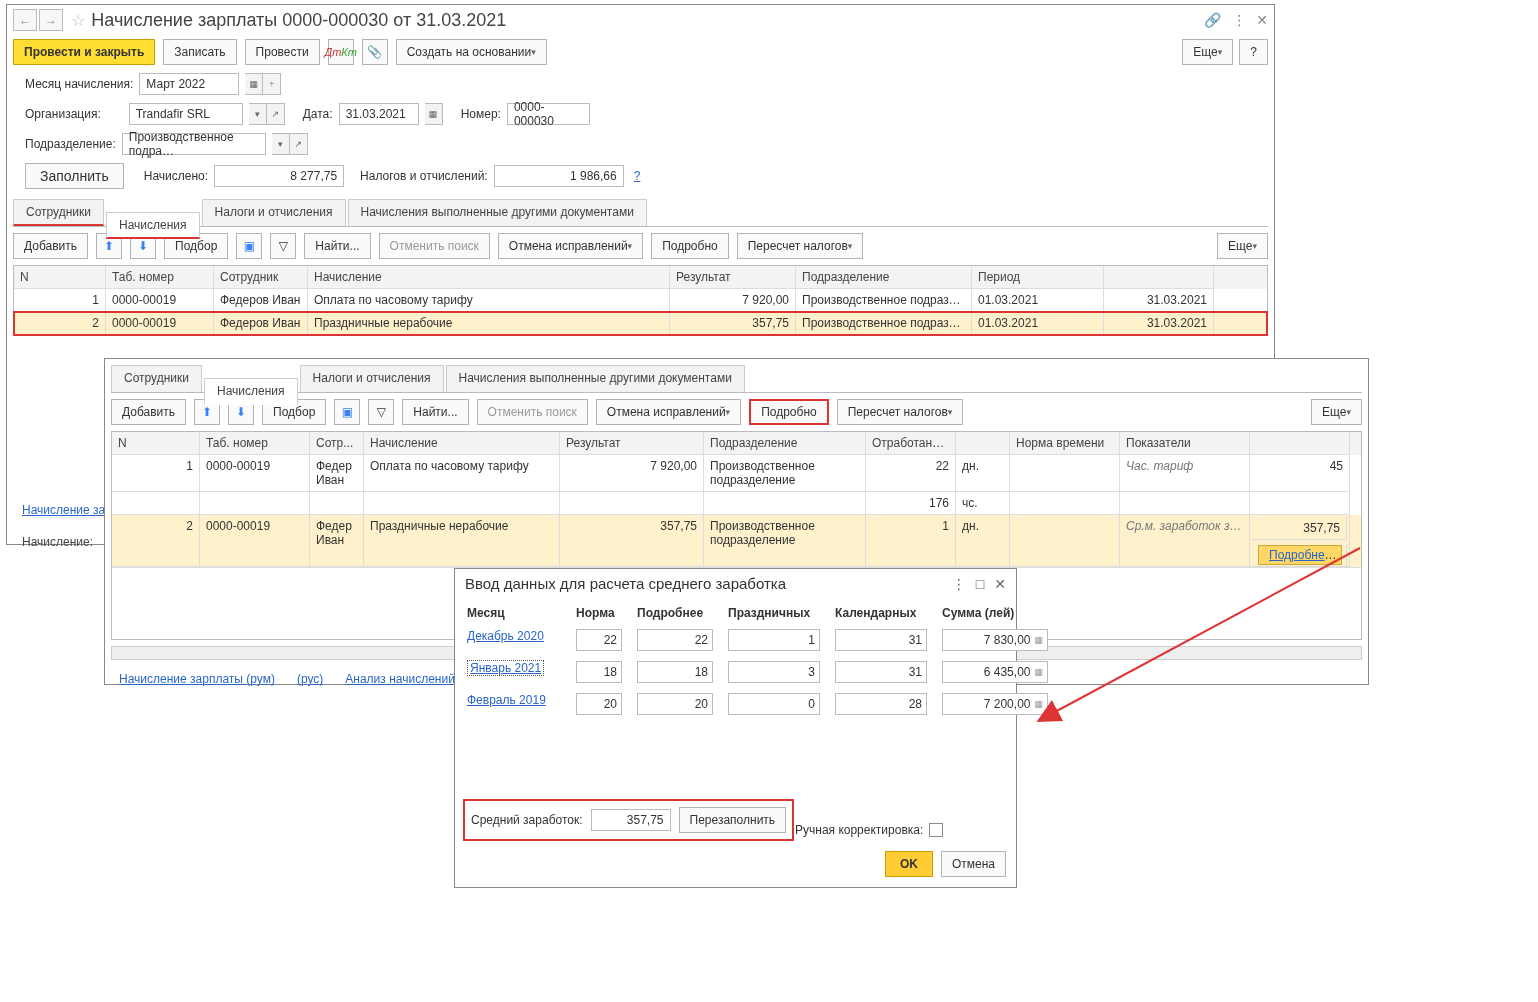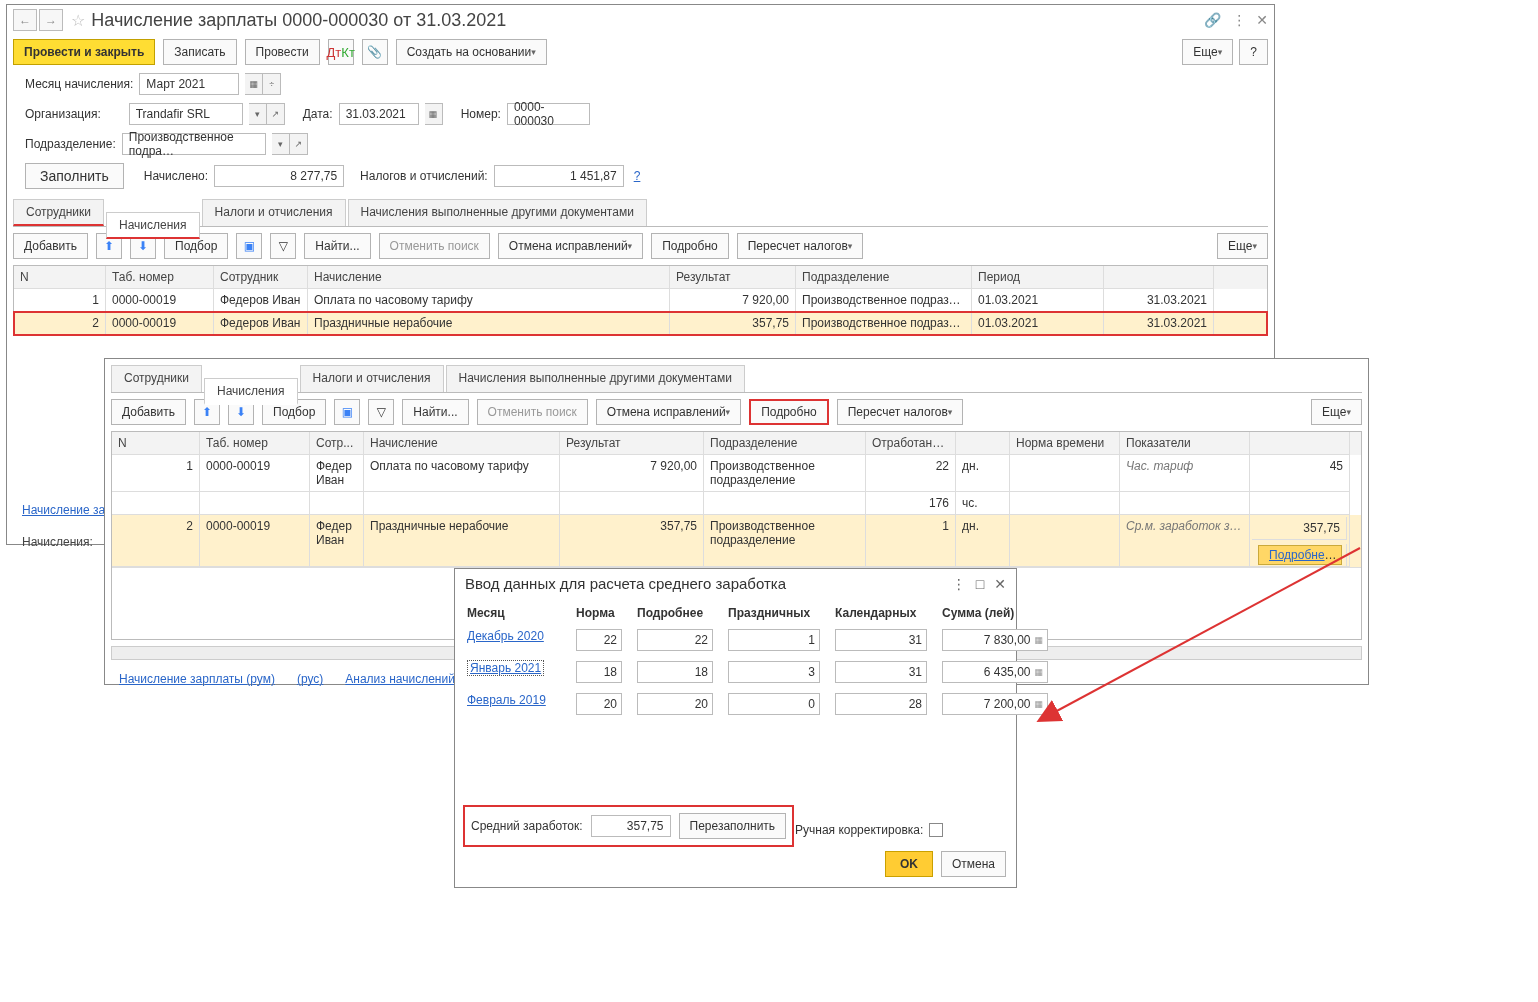--- a/index.html
+++ b/index.html
@@ -64,21 +64,21 @@
   .modal-head { display:flex; align-items:center; padding:6px 10px; font-size:15px; }
   .modal-head-right { margin-left:auto; display:flex; gap:10px; color:#666;}
   .mtable { margin:4px 10px;}
   .mth, .mtr { display:grid; grid-template-columns: 98px 50px 80px 96px 96px 110px; gap:11px;}
   .mth div { font-weight:bold; padding:4px 2px;}
   .mtr div { padding:5px 2px; }
   .mlink { color:#2a66c9; text-decoration:underline; cursor:pointer;}
   .mbox { border:1px solid #bbb; background:#fff; height:22px; display:flex; align-items:center; justify-content:flex-end; padding:0 4px;}
   .mbox .cal { color:#999; font-size:9px; margin-left:4px;}
 
-  .avg-row { position:absolute; left:8px; bottom:40px; border:2px solid #d33; padding:6px; display:flex; align-items:center; gap:8px;}
+  .avg-row { position:absolute; left:8px; bottom:46px; border:2px solid #d33; padding:6px; display:flex; align-items:center; gap:8px;}
   .manual-row{ position:absolute; left:340px; bottom:50px; display:flex; align-items:center; gap:6px;}
   .ok-row { position:absolute; right:10px; bottom:10px; display:flex; gap:8px;}
   .btn-ok { background:#ffcc33; border:1px solid #caa000; font-weight:bold; padding:4px 14px;}
 
   
   .arrow-svg { position:absolute; pointer-events:none; }
 
   
   .frag-link { position:absolute; color:#2a66c9; text-decoration:underline; left:15px;}
   .frag-lbl  { position:absolute; left:15px; color:#444;}
@@ -101,33 +101,33 @@
       <span class="ticon">⋮</span>
       <span class="ticon">✕</span>
     </div>
   </div>
 
   <div class="toolbar">
     <div class="btn btn-yellow">Провести и закрыть</div>
     <div class="btn">Записать</div>
     <div class="btn">Провести</div>
     <div class="sqbtn">
-        <span style="font-size:13px;"><span style="color:#c33">Дт</span><span style="color:#3a3">Кт</span></span>
+        <span style="font-size:11px;font-style:italic;"><span style="color:#c33">Дт</span><span style="color:#3a3">Кт</span></span>
       </div>
     <div class="sqbtn">📎</div>
     <div class="btn dd">Создать на основании</div>
     <div style="margin-left:auto; display:flex; gap:6px;">
       <div class="btn dd">Еще</div>
       <div class="btn">?</div>
     </div>
   </div>
 
   <div class="formrow">
     <span class="lbl">Месяц начисления:</span>
-    <span class="inp" style="width:100px">Март 2021</span>
+    <span class="inp" style="width:100px">Март 2022</span>
     <span class="selbtns">
         <span>▦</span>
         <span>÷</span>
       </span>
   </div>
   <div class="formrow">
     <span class="lbl">Организация:</span>
     <span class="inp" style="width:114px; margin-left:22px">Trandafir SRL</span>
     <span class="selbtns">
         <span>▾</span>
@@ -147,21 +147,21 @@
     <span class="selbtns">
         <span>▾</span>
         <span>↗</span>
       </span>
   </div>
   <div class="formrow">
     <div class="btn" style="font-size:14px; padding:6px 14px;">Заполнить</div>
     <span class="lbl" style="margin-left:14px">Начислено:</span>
     <span class="inp num" style="width:130px">8 277,75</span>
     <span class="lbl" style="margin-left:10px">Налогов и отчислений:</span>
-    <span class="inp num" style="width:130px">1 451,87</span>
+    <span class="inp num" style="width:130px">1 986,66</span>
     <span class="link-q">?</span>
   </div>
 
   <div class="tabs">
     <div class="tab tab-red">Сотрудники</div>
     <div class="tab tab-active tab-red">Начисления</div>
     <div class="tab">Налоги и отчисления</div>
     <div class="tab">Начисления выполненные другими документами</div>
   </div>
 
@@ -207,21 +207,21 @@
       <div>Федеров Иван</div>
       <div>Праздничные нерабочие</div>
       <div class="rnum">357,75</div>
       <div>Производственное подразделение</div>
       <div>01.03.2021</div>
       <div class="rnum">31.03.2021</div>
     </div>
   </div>
 
   <span class="frag-link" style="top:498px">Начисление за</span>
-  <span class="frag-lbl" style="top:530px">Начисления:</span>
+  <span class="frag-lbl" style="top:530px">Начисление:</span>
 </div>
 
 <div class="panel p2">
   <div class="tabs">
     <div class="tab">Сотрудники</div>
     <div class="tab tab-active">Начисления</div>
     <div class="tab">Налоги и отчисления</div>
     <div class="tab">Начисления выполненные другими документами</div>
   </div>
 

